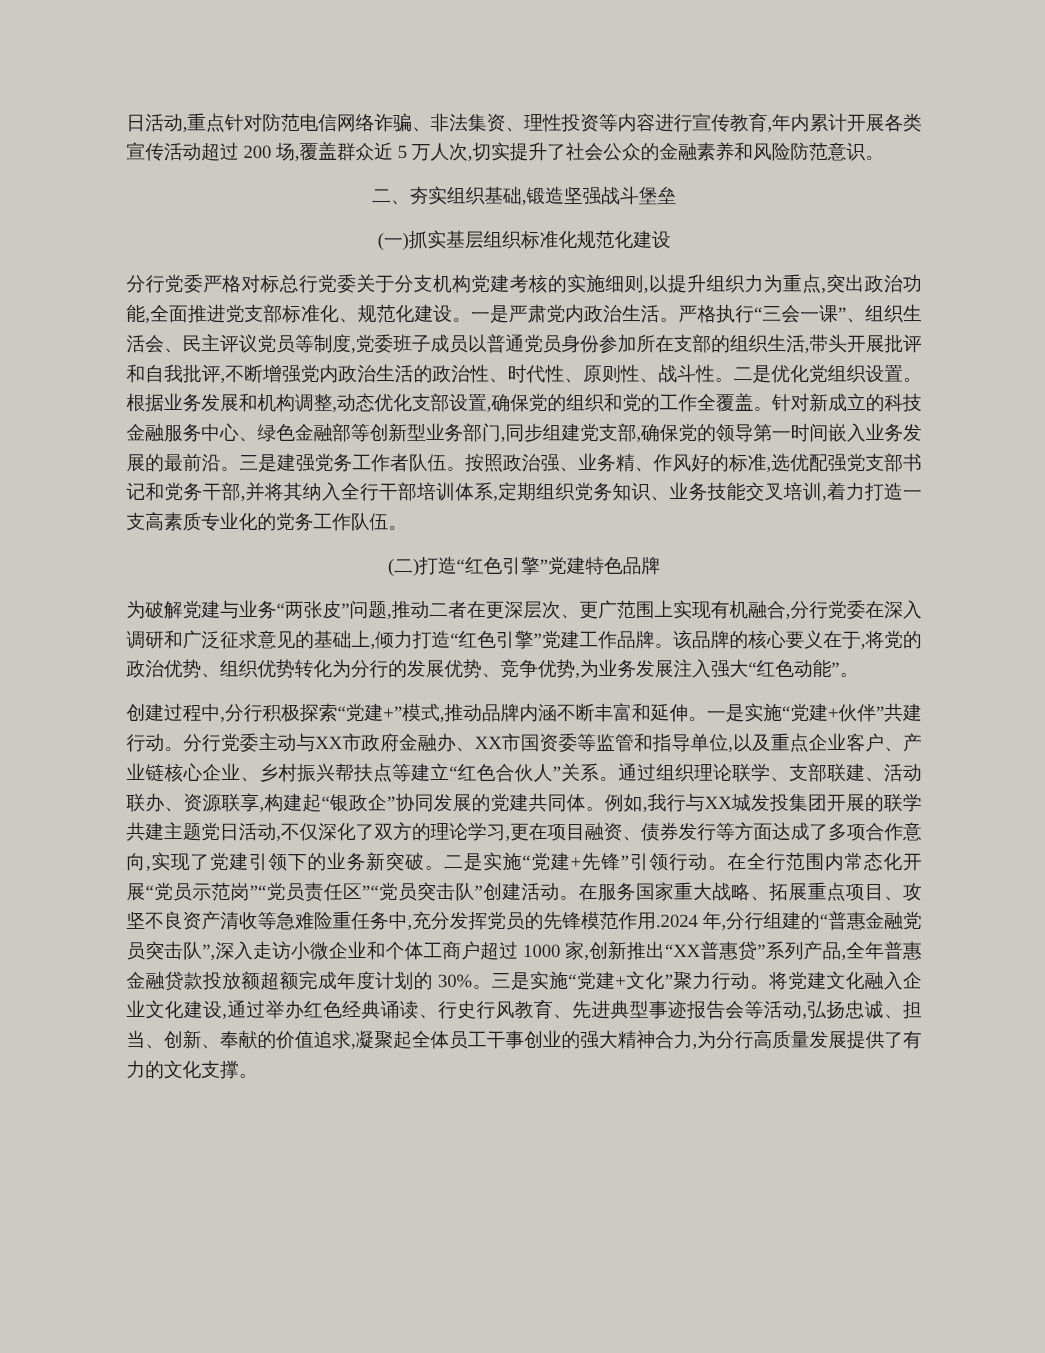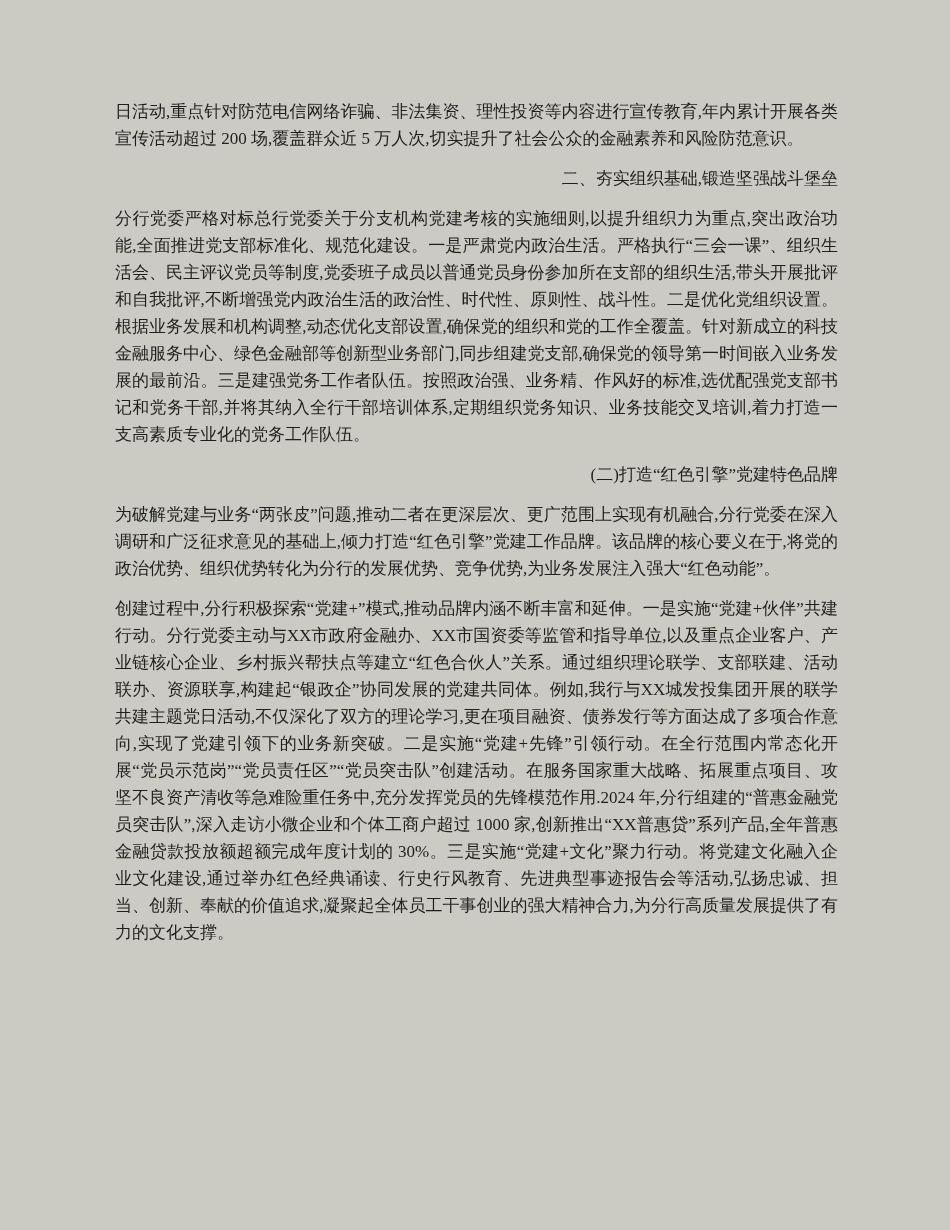--- a/index.html
+++ b/index.html
@@ -22,27 +22,28 @@
     padding:98px 112px 40px 115px;
   }
   .doc p{
     margin:0 0 13px 0;
     font-size:17px;
     line-height:27px;
     text-align:justify;
     word-break:break-all;
   }
   .doc p[data-name="section-heading"]{
-    text-align:right;
+    text-align:center;
   }
   .bold{font-weight:normal;}
 </style>
 </head>
 <body>
 
 <main class="doc" data-name="document-body">
     <p data-name="paragraph"><span data-name="text-run">日活动,重点针对防范电信网络诈骗、非法集资、理性投资等内容进行宣传教育,年内累计开展各类宣传活动超过 200 场,覆盖群众近 5 万人次,切实提升了社会公众的金融素养和风险防范意识。</span></p>
     <p data-name="section-heading"><span data-name="text-run">二、夯实组织基础,锻造坚强战斗堡垒</span></p>
+    <p data-name="section-heading"><span data-name="text-run">(一)抓实基层组织标准化规范化建设</span></p>
     <p data-name="paragraph"><span data-name="text-run">分行党委严格对标总行党委关于分支机构党建考核的实施细则,以提升组织力为重点,突出政治功能,全面推进党支部标准化、规范化建设。</span><span class="bold" data-name="emphasis-run">一是严肃党内政治生活。</span><span data-name="text-run">严格执行“三会一课”、组织生活会、民主评议党员等制度,党委班子成员以普通党员身份参加所在支部的组织生活,带头开展批评和自我批评,不断增强党内政治生活的政治性、时代性、原则性、战斗性。</span><span class="bold" data-name="emphasis-run">二是优化党组织设置。</span><span data-name="text-run">根据业务发展和机构调整,动态优化支部设置,确保党的组织和党的工作全覆盖。针对新成立的科技金融服务中心、绿色金融部等创新型业务部门,同步组建党支部,确保党的领导第一时间嵌入业务发展的最前沿。</span><span class="bold" data-name="emphasis-run">三是建强党务工作者队伍。</span><span data-name="text-run">按照政治强、业务精、作风好的标准,选优配强党支部书记和党务干部,并将其纳入全行干部培训体系,定期组织党务知识、业务技能交叉培训,着力打造一支高素质专业化的党务工作队伍。</span></p>
     <p data-name="section-heading"><span data-name="text-run">(二)打造“红色引擎”党建特色品牌</span></p>
     <p data-name="paragraph"><span data-name="text-run">为破解党建与业务“两张皮”问题,推动二者在更深层次、更广范围上实现有机融合,分行党委在深入调研和广泛征求意见的基础上,倾力打造“红色引擎”党建工作品牌。该品牌的核心要义在于,将党的政治优势、组织优势转化为分行的发展优势、竞争优势,为业务发展注入强大“红色动能”。</span></p>
     <p data-name="paragraph"><span data-name="text-run">创建过程中,分行积极探索“党建+”模式,推动品牌内涵不断丰富和延伸。</span><span class="bold" data-name="emphasis-run">一是实施“党建+伙伴”共建行动。</span><span data-name="text-run">分行党委主动与XX市政府金融办、XX市国资委等监管和指导单位,以及重点企业客户、产业链核心企业、乡村振兴帮扶点等建立“红色合伙人”关系。通过组织理论联学、支部联建、活动联办、资源联享,构建起“银政企”协同发展的党建共同体。例如,我行与XX城发投集团开展的联学共建主题党日活动,不仅深化了双方的理论学习,更在项目融资、债券发行等方面达成了多项合作意向,实现了党建引领下的业务新突破。</span><span class="bold" data-name="emphasis-run">二是实施“党建+先锋”引领行动。</span><span data-name="text-run">在全行范围内常态化开展“党员示范岗”“党员责任区”“党员突击队”创建活动。在服务国家重大战略、拓展重点项目、攻坚不良资产清收等急难险重任务中,充分发挥党员的先锋模范作用.2024 年,分行组建的“普惠金融党员突击队”,深入走访小微企业和个体工商户超过 1000 家,创新推出“XX普惠贷”系列产品,全年普惠金融贷款投放额超额完成年度计划的 30%。</span><span class="bold" data-name="emphasis-run">三是实施“党建+文化”聚力行动。</span><span data-name="text-run">将党建文化融入企业文化建设,通过举办红色经典诵读、行史行风教育、先进典型事迹报告会等活动,弘扬忠诚、担当、创新、奉献的价值追求,凝聚起全体员工干事创业的强大精神合力,为分行高质量发展提供了有力的文化支撑。</span></p>
   </main>
 
 </body></html>

